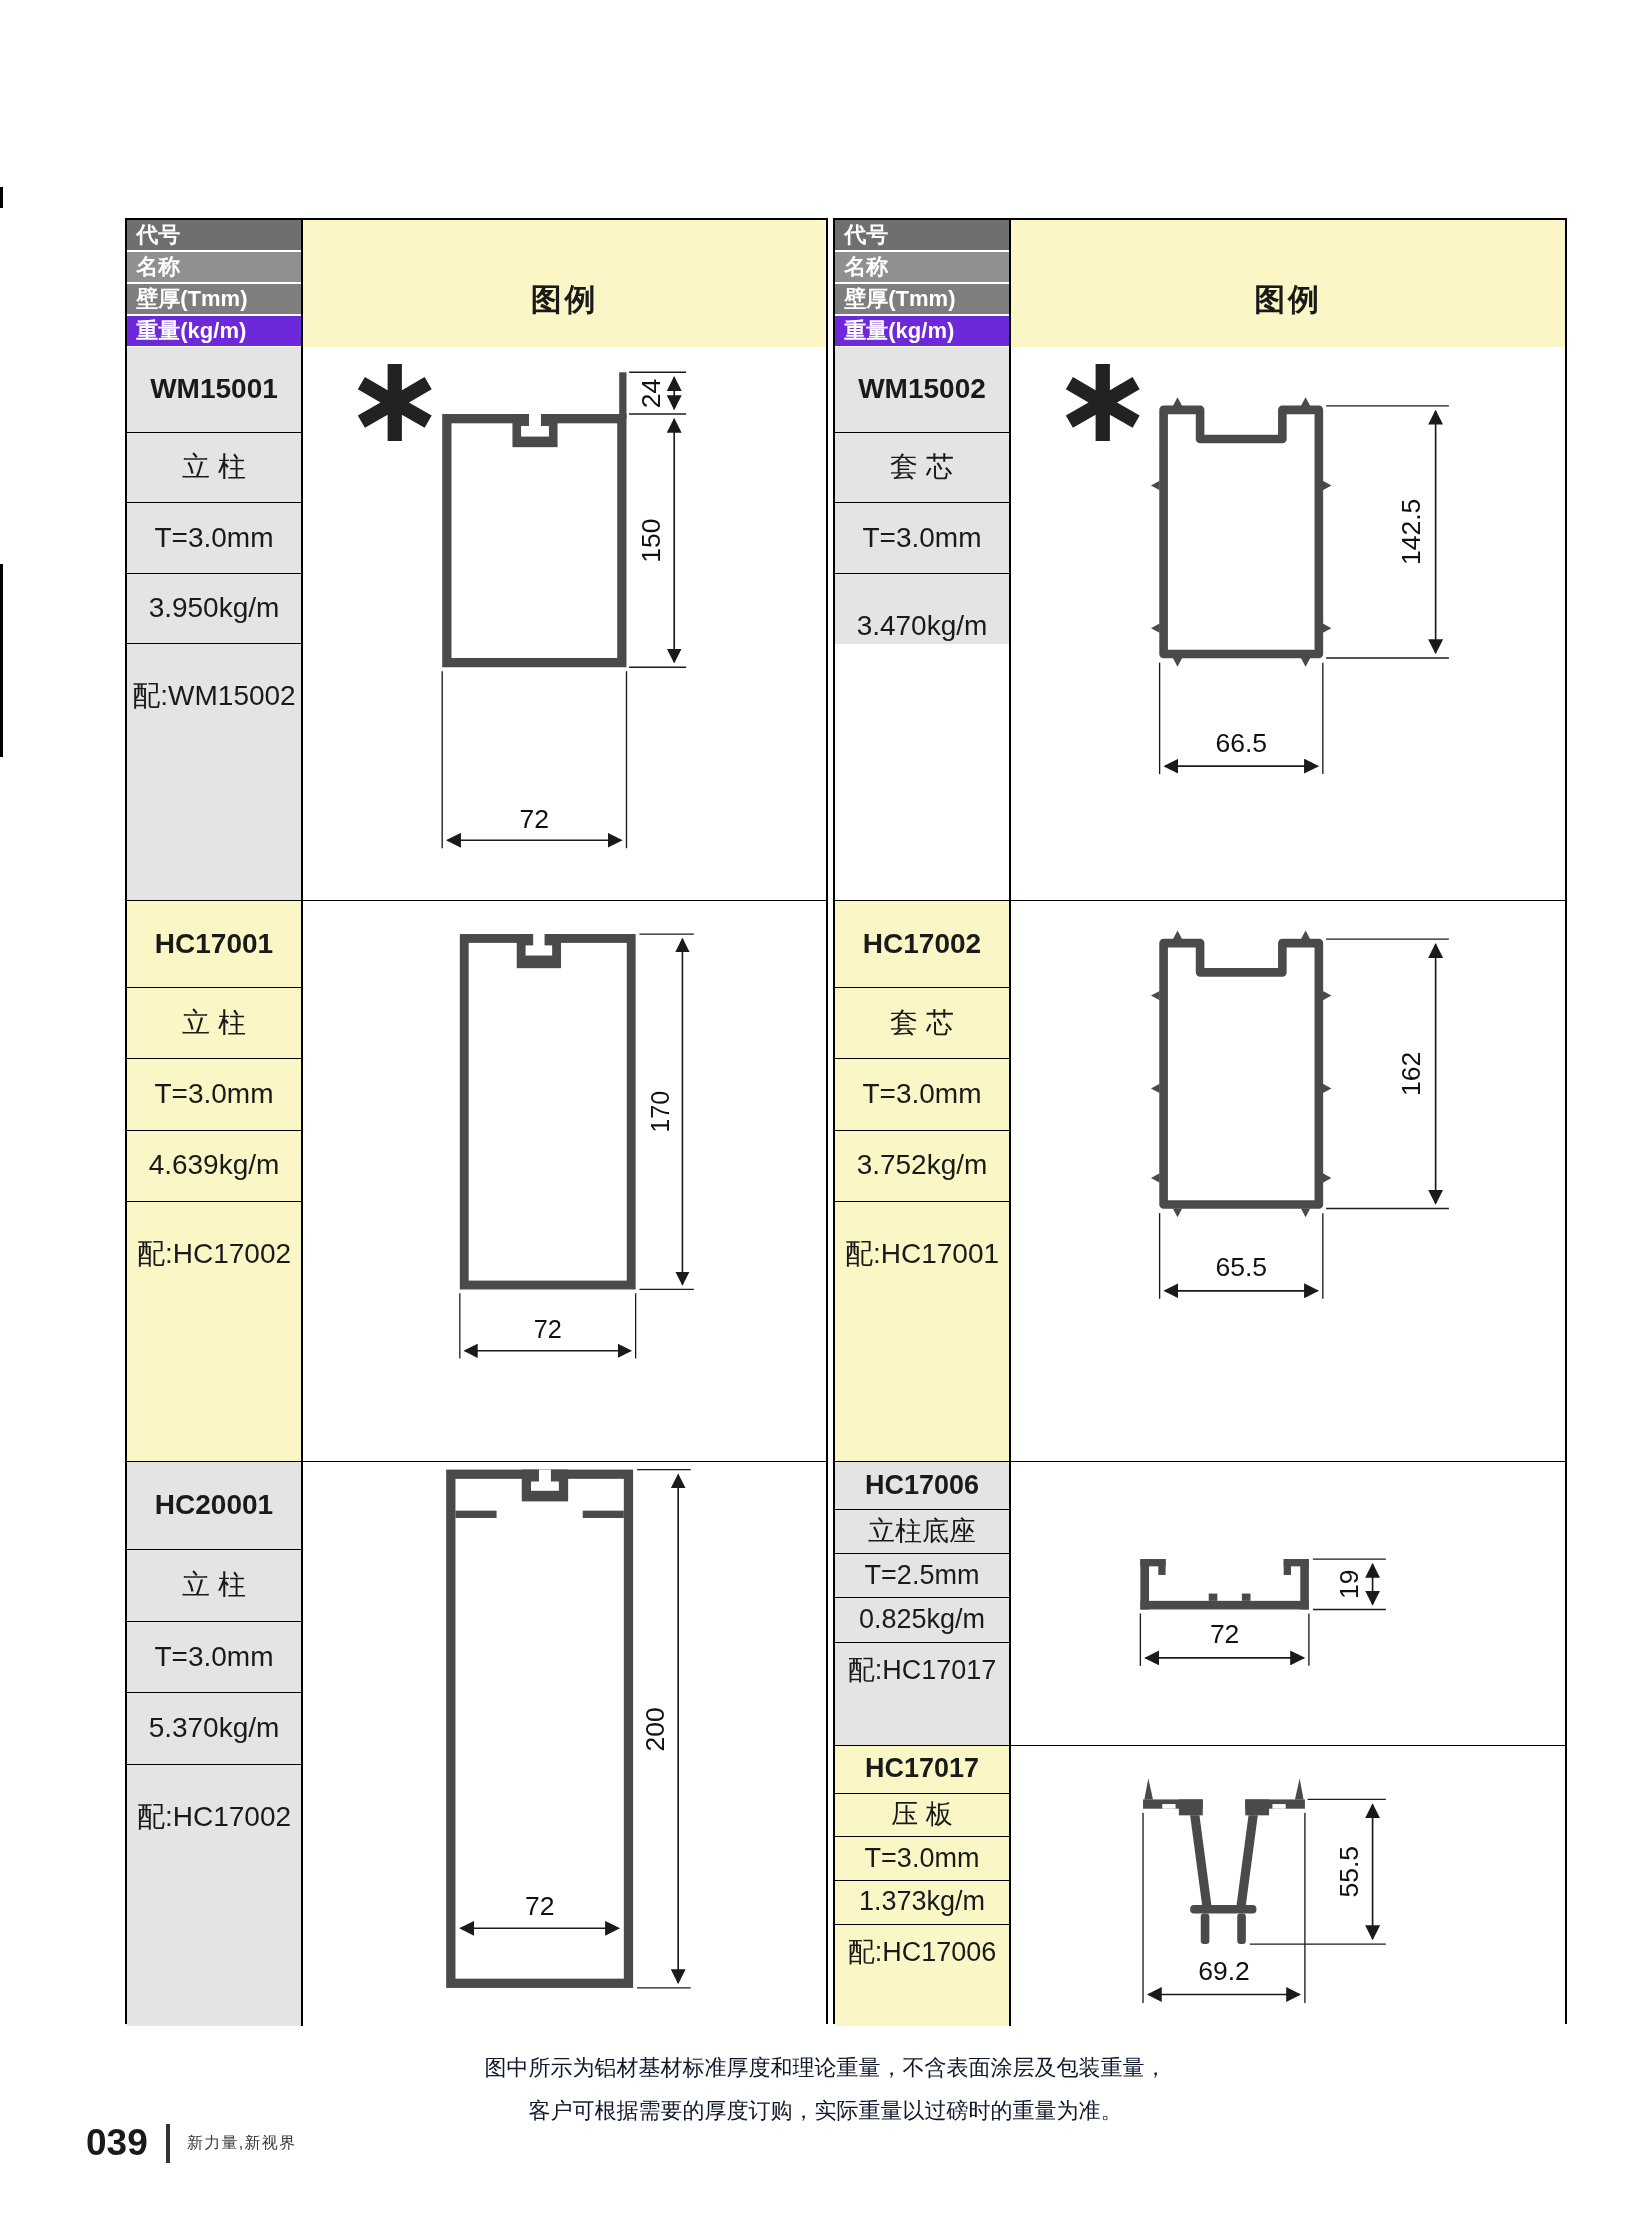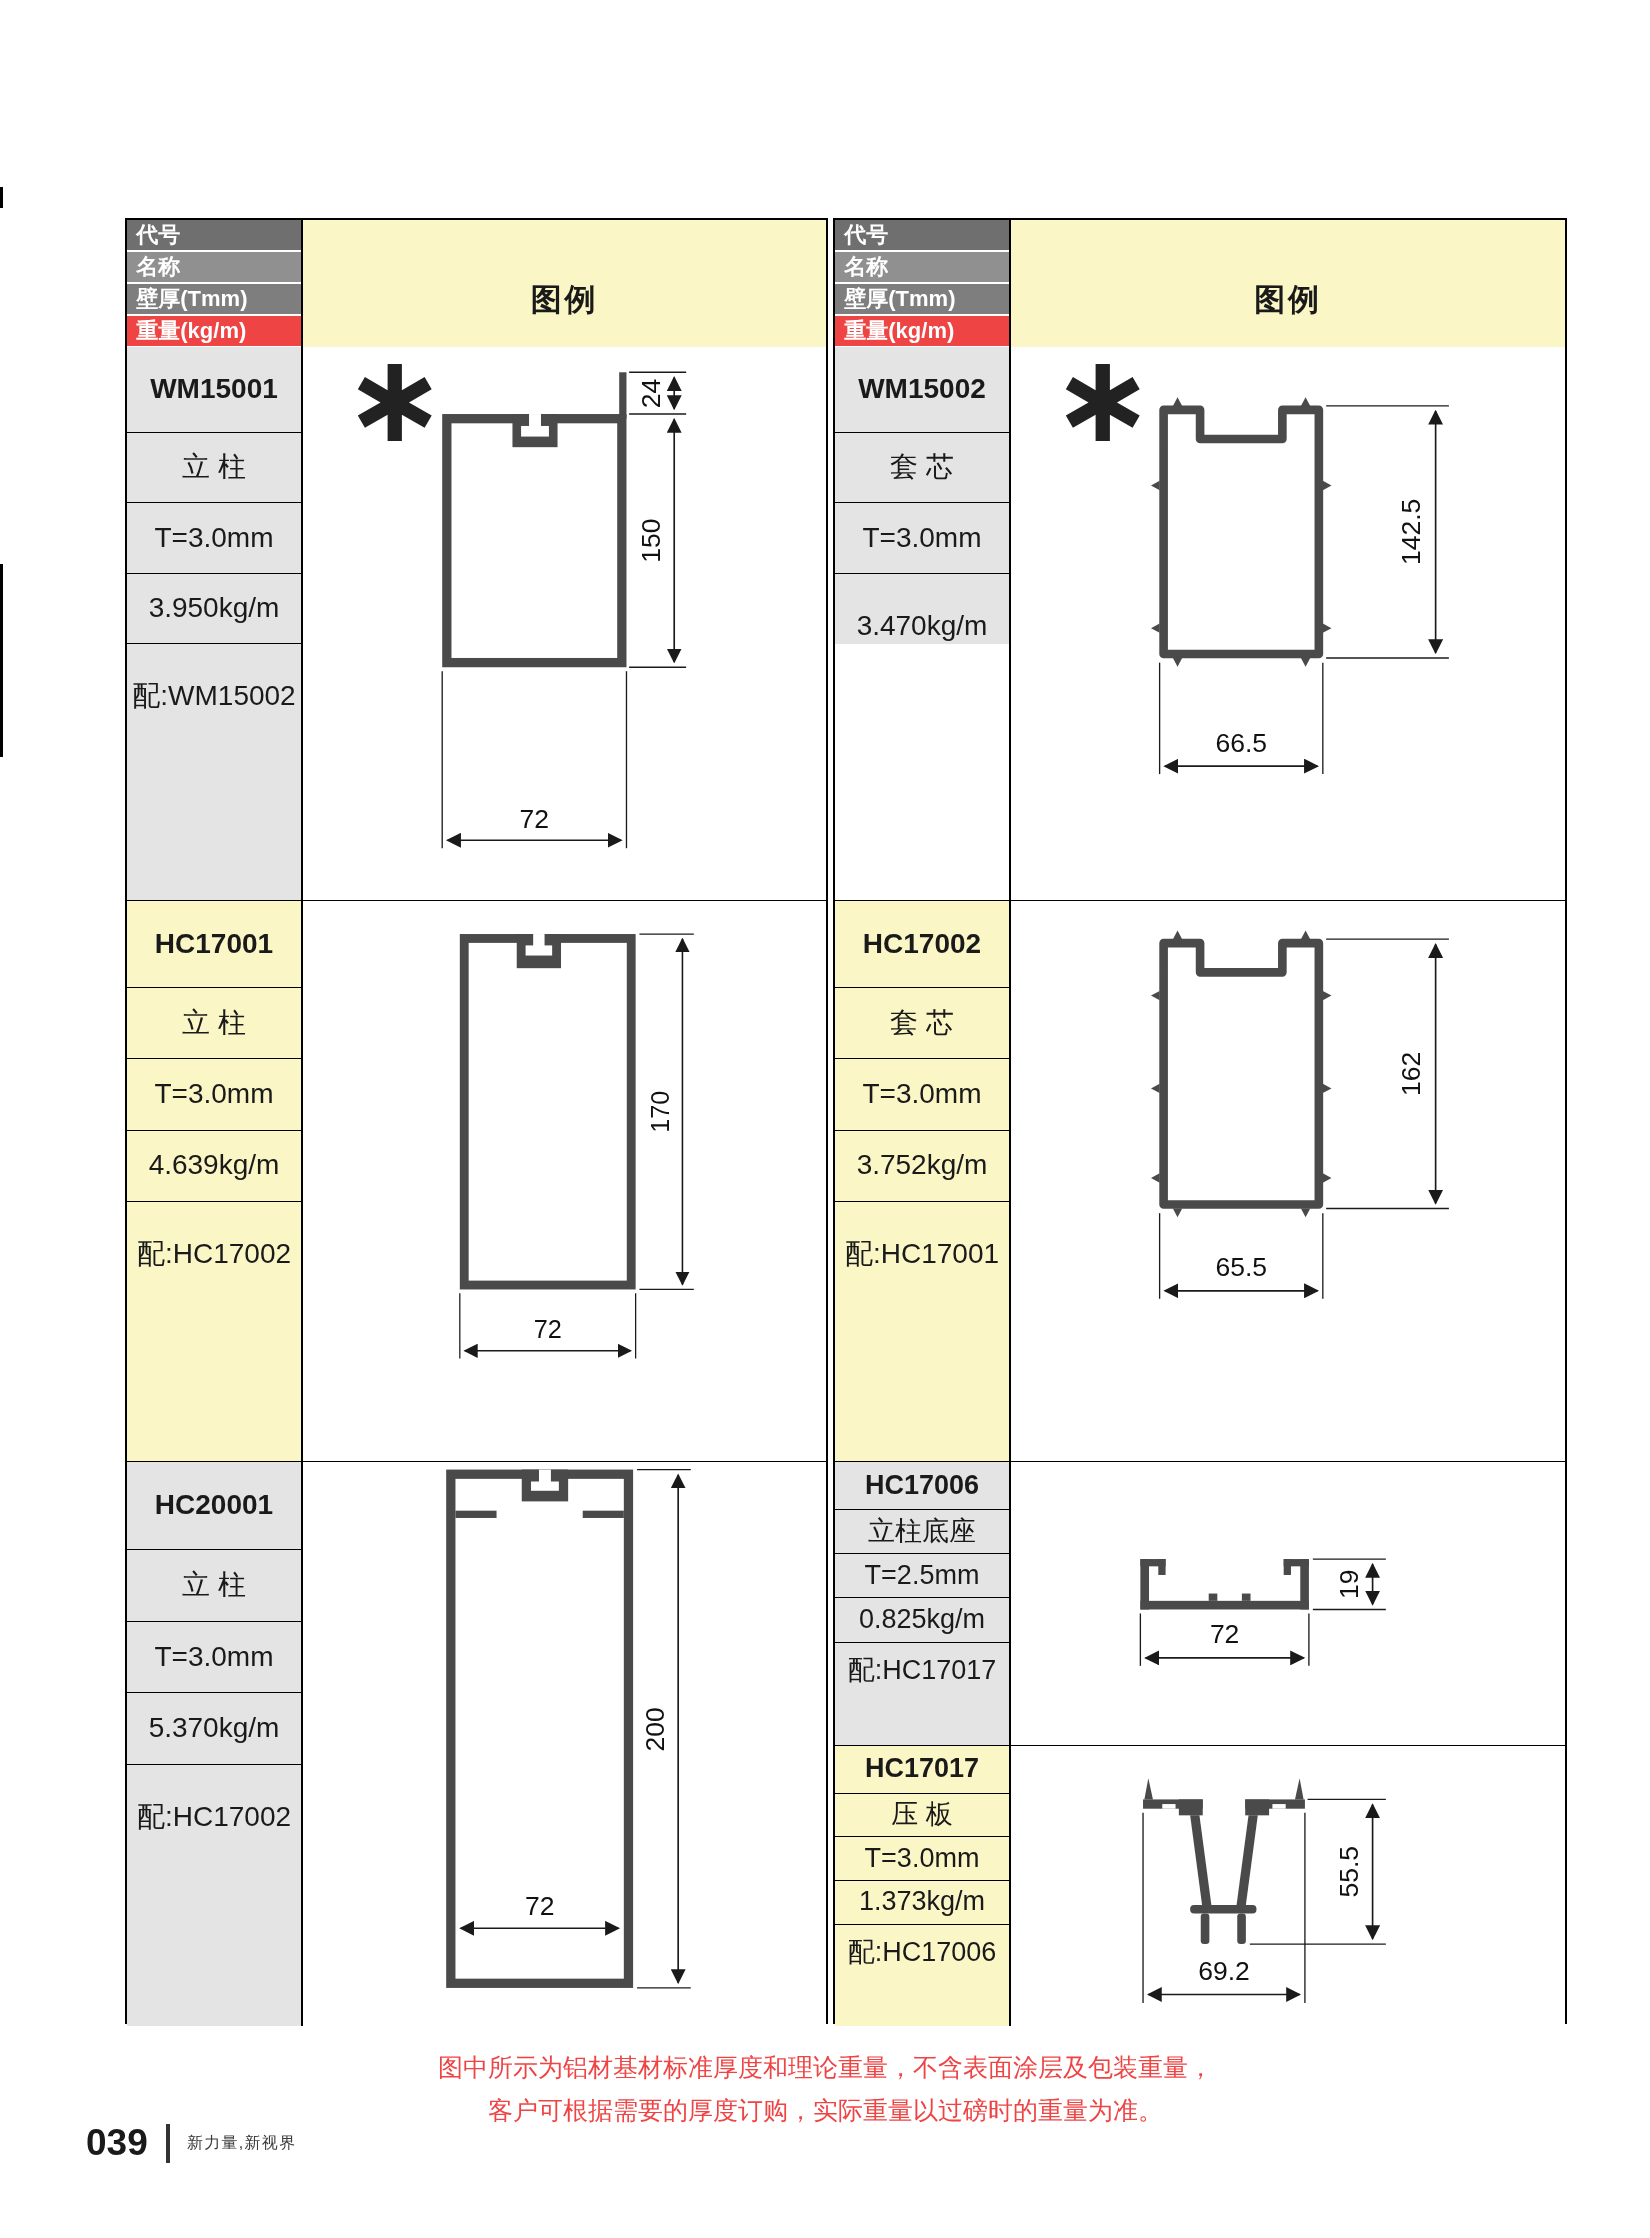--- a/index.html
+++ b/index.html
@@ -13,21 +13,21 @@
   .cat-table{position:absolute;border:2px solid #000;background:#fff;box-sizing:border-box;}
   .t-left{left:125px;top:218px;width:703px;height:1806px;}
   .t-right{left:833px;top:218px;width:734px;height:1806px;}
 
   .thead{display:grid;grid-template-columns:176px 1fr;height:127px;border-bottom:2px solid #000;box-sizing:border-box;}
   .hrows{display:grid;grid-template-rows:repeat(5,1fr);border-right:2px solid #000;box-sizing:border-box;}
   .hrow{color:#fff;font-weight:bold;font-size:22px;display:flex;align-items:center;padding-left:9.3px;box-sizing:border-box;border-bottom:2px solid #fff;text-align:center;}
   .hrow:nth-child(1){background:#6F6F6F;}
   .hrow:nth-child(2){background:#909090;}
   .hrow:nth-child(3){background:#7E7E7E;}
-  .hrow:nth-child(4){background:#ef4444;}
+  .hrow:nth-child(4){background:#6d28d9;}
   .hrow:nth-child(5){background:#6F6F6F;border-bottom:none;}
   .legend{background:#FAF6C5;display:flex;align-items:center;justify-content:center;font-weight:bold;font-size:31px;letter-spacing:2.7px;}
 
   .block{display:grid;grid-template-columns:176px 1fr;box-sizing:border-box;}
   .block + .block{border-top:1.7px solid #000;}
   .lblcol{display:grid;grid-template-rows:15.6% 12.7% 12.7% 12.7% auto;border-right:2px solid #000;box-sizing:border-box;}
   .block.small .lblcol{grid-template-rows:17% 15.6% 15.6% 15.6% auto;}
   .lc{display:flex;align-items:center;justify-content:center;border-bottom:1.7px solid #000;font-size:28px;box-sizing:border-box;line-height:1.1;}
   .lc:last-child{border-bottom:none;align-items:flex-start;padding-top:37px;}
   .block.small .lc{font-size:27px;}
@@ -41,21 +41,21 @@
   .ast{position:absolute;left:40px;top:-10px;font-size:123px;font-weight:bold;color:#222;line-height:1;}
 
   .profile{fill:#4A4A4A;stroke:none;}
   .pw{fill:#ffffff;stroke:none;}
   .tube{fill:#ffffff;stroke:#4A4A4A;stroke-width:13;stroke-linejoin:round;}
   .ext{stroke:#1a1a1a;stroke-width:2;fill:none;}
   .dim{stroke:#1a1a1a;stroke-width:2.5;fill:none;}
   .dtx{font-size:40px;fill:#111;}
 
   
-  .note{position:absolute;left:0;top:2046px;width:1651px;text-align:center;font-size:25px;line-height:43px;color:#ef4444;}
+  .note{position:absolute;left:0;top:2046px;width:1651px;text-align:center;font-size:22px;line-height:43px;color:#0f172a;}
   .pagefoot{position:absolute;left:86px;top:2122px;display:flex;align-items:center;}
   .pageno{font-size:37px;font-weight:bold;color:#1a1a1a;}
   .pfdiv{width:3.3px;height:39px;background:#333;margin:0 17.3px 0 18.6px;}
   .slogan{font-size:16px;color:#3a3a3a;letter-spacing:1.3px;}
 </style>
 </head>
 <body>
 
 <div class="page">
 

